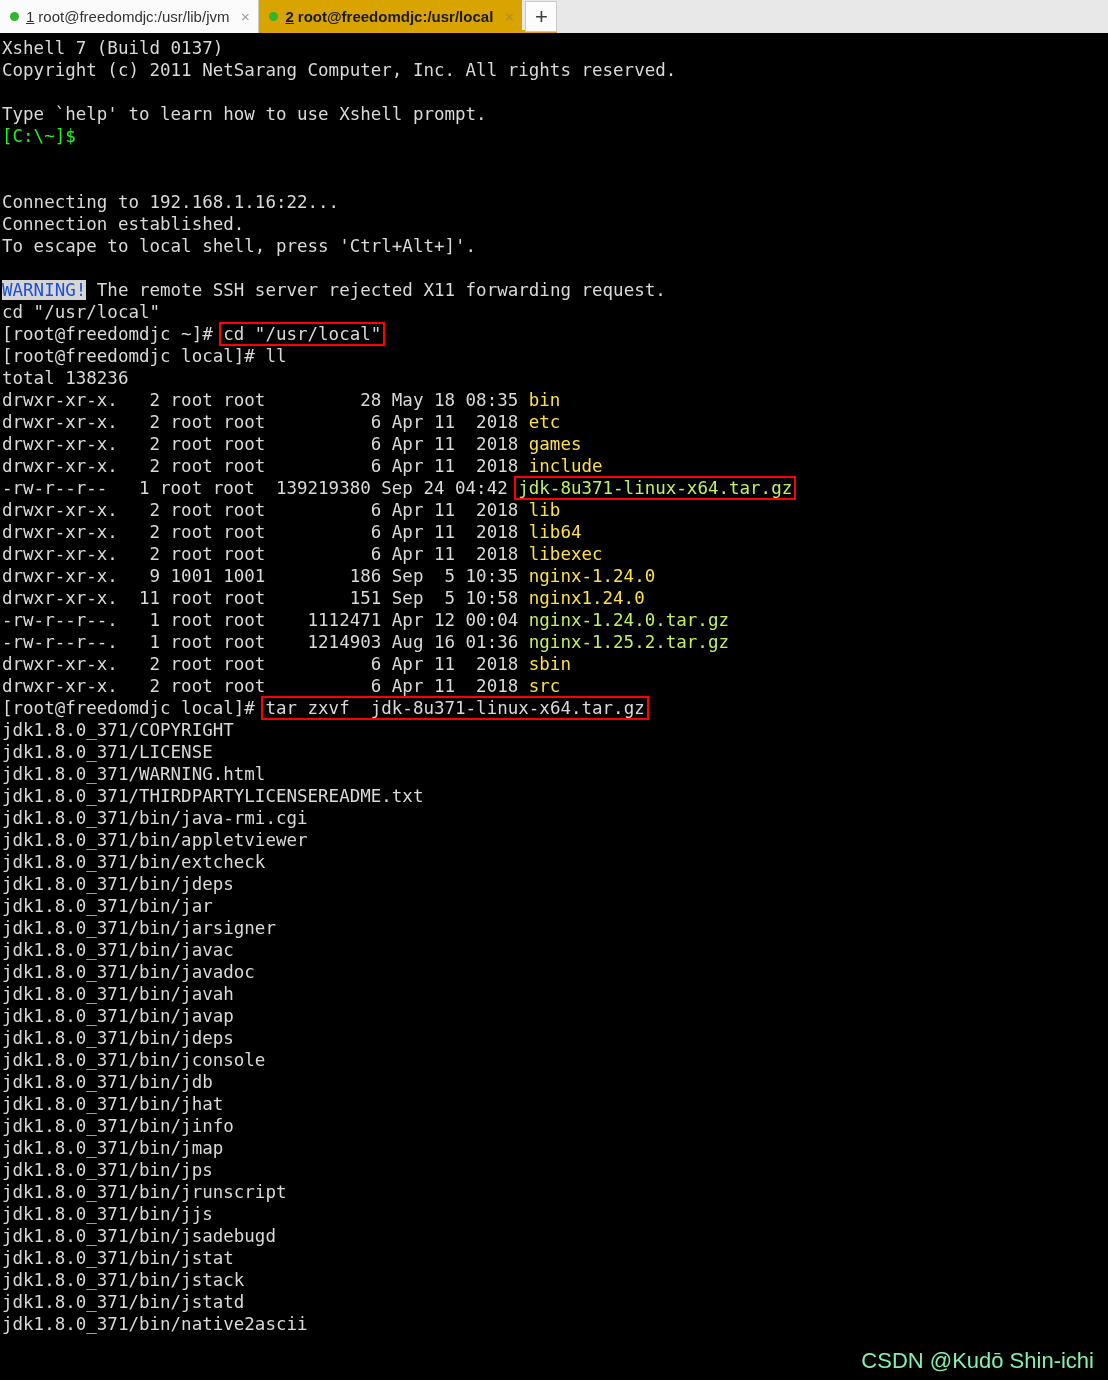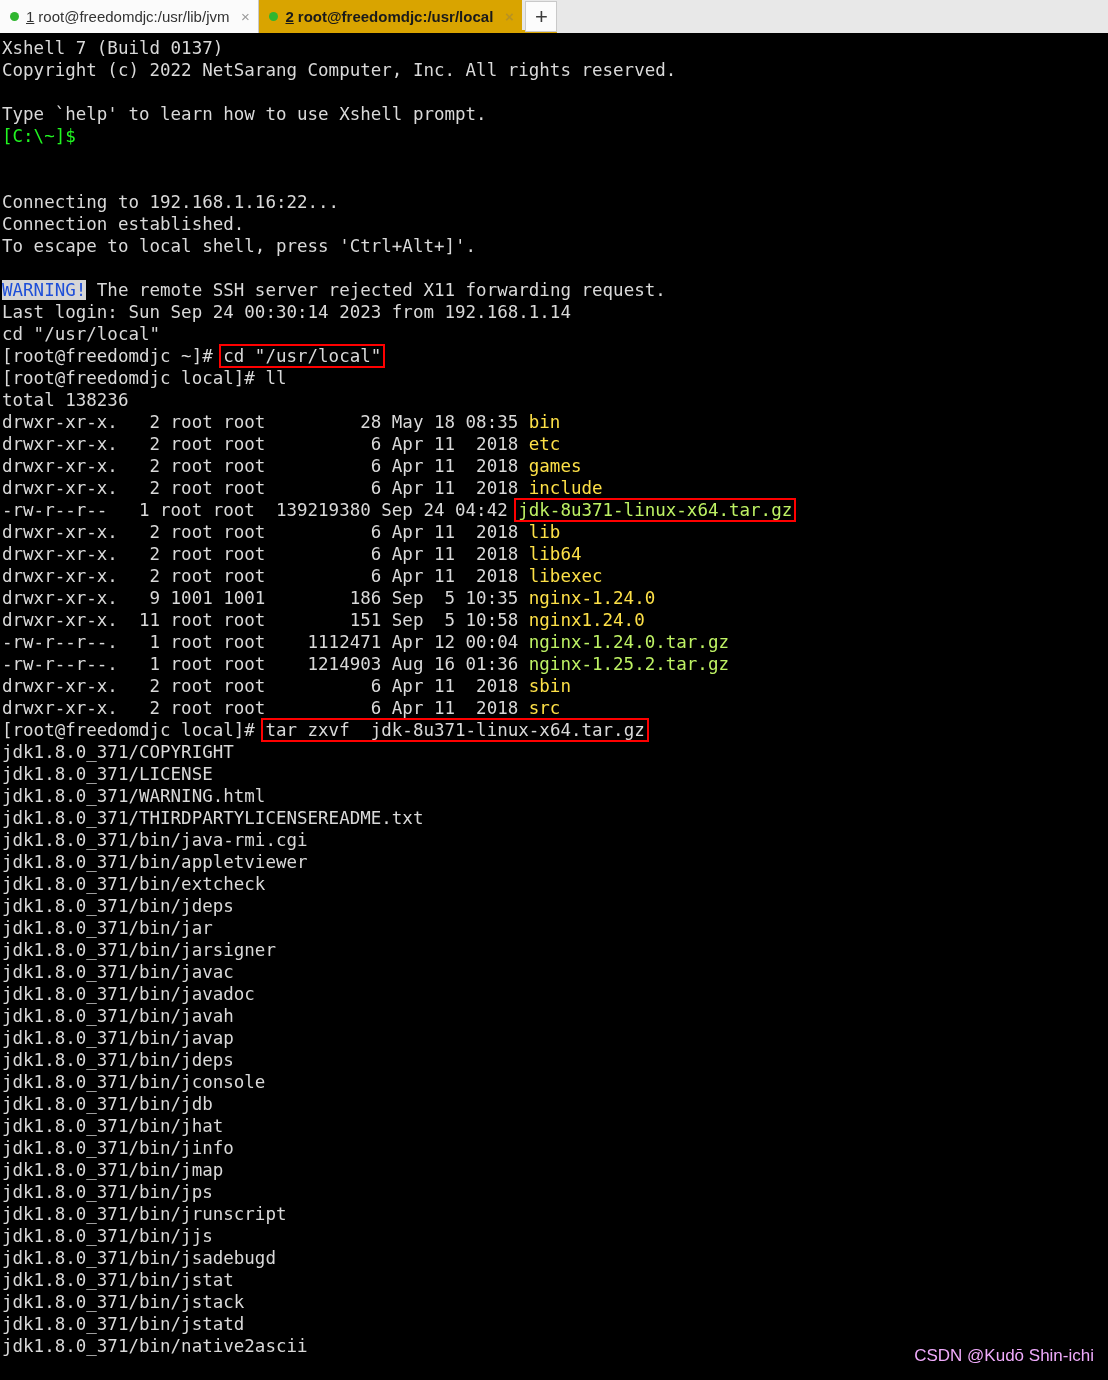--- a/index.html
+++ b/index.html
@@ -126,24 +126,24 @@
   .boxed {
     outline: 2px solid #ff0000;
     outline-offset: 0px;
     padding: 0px 2px;
     margin: 0 -2px;
   }
 
   #watermark {
     position: absolute;
     right: 14px;
-    bottom: 14px;
-    color: #f0abfc;
+    bottom: 6px;
+    color: #86efac;
     font-family: "Liberation Sans", sans-serif;
-    font-size: 17px;
+    font-size: 22px;
     white-space: pre;
   }
 </style>
 </head>
 <body>
 
 <div id="tabbar">
 
   <div class="tab inactive">
     <span class="tab-dot"></span>
@@ -159,34 +159,33 @@
     <span class="tab-close">×</span>
   </div>
 
   <div class="newtab">+</div>
   <div class="tabbar-filler"></div>
 </div>
 
 <div id="terminal">
 
   <div class="line c-white">Xshell 7 (Build 0137)</div>
-  <div class="line c-white">Copyright (c) 2022 NetSarang Computer, Inc. All rights reserved.</div>
+  <div class="line c-white">Copyright (c) 2011 NetSarang Computer, Inc. All rights reserved.</div>
   <div class="line">&nbsp;</div>
   <div class="line c-white">Type `help' to learn how to use Xshell prompt.</div>
   <div class="line c-green">[C:\~]$</div>
   <div class="line">&nbsp;</div>
   <div class="line">&nbsp;</div>
 
   <div class="line c-white">Connecting to 192.168.1.16:22...</div>
   <div class="line c-white">Connection established.</div>
   <div class="line c-white">To escape to local shell, press 'Ctrl+Alt+]'.</div>
   <div class="line">&nbsp;</div>
 
   <div class="line c-white"><span class="c-inv">WARNING!</span><span> The remote SSH server rejected X11 forwarding request.</span></div>
-  <div class="line c-white">Last login: Sun Sep 24 00:30:14 2023 from 192.168.1.14</div>
   <div class="line c-white">cd "/usr/local"</div>
 
   <div class="line c-white"><span>[root@freedomdjc ~]# </span><span class="boxed">cd "/usr/local"</span></div>
 
   <div class="line c-white"><span>[root@freedomdjc local]# </span><span>ll</span></div>
   <div class="line c-white">total 138236</div>
 
   <div id="listing-rows">
       <div class="line c-white"><span>drwxr-xr-x.   2 root root         28 May 18 08:35 </span><span class="c-blue">bin</span></div>
       <div class="line c-white"><span>drwxr-xr-x.   2 root root          6 Apr 11  2018 </span><span class="c-blue">etc</span></div>

